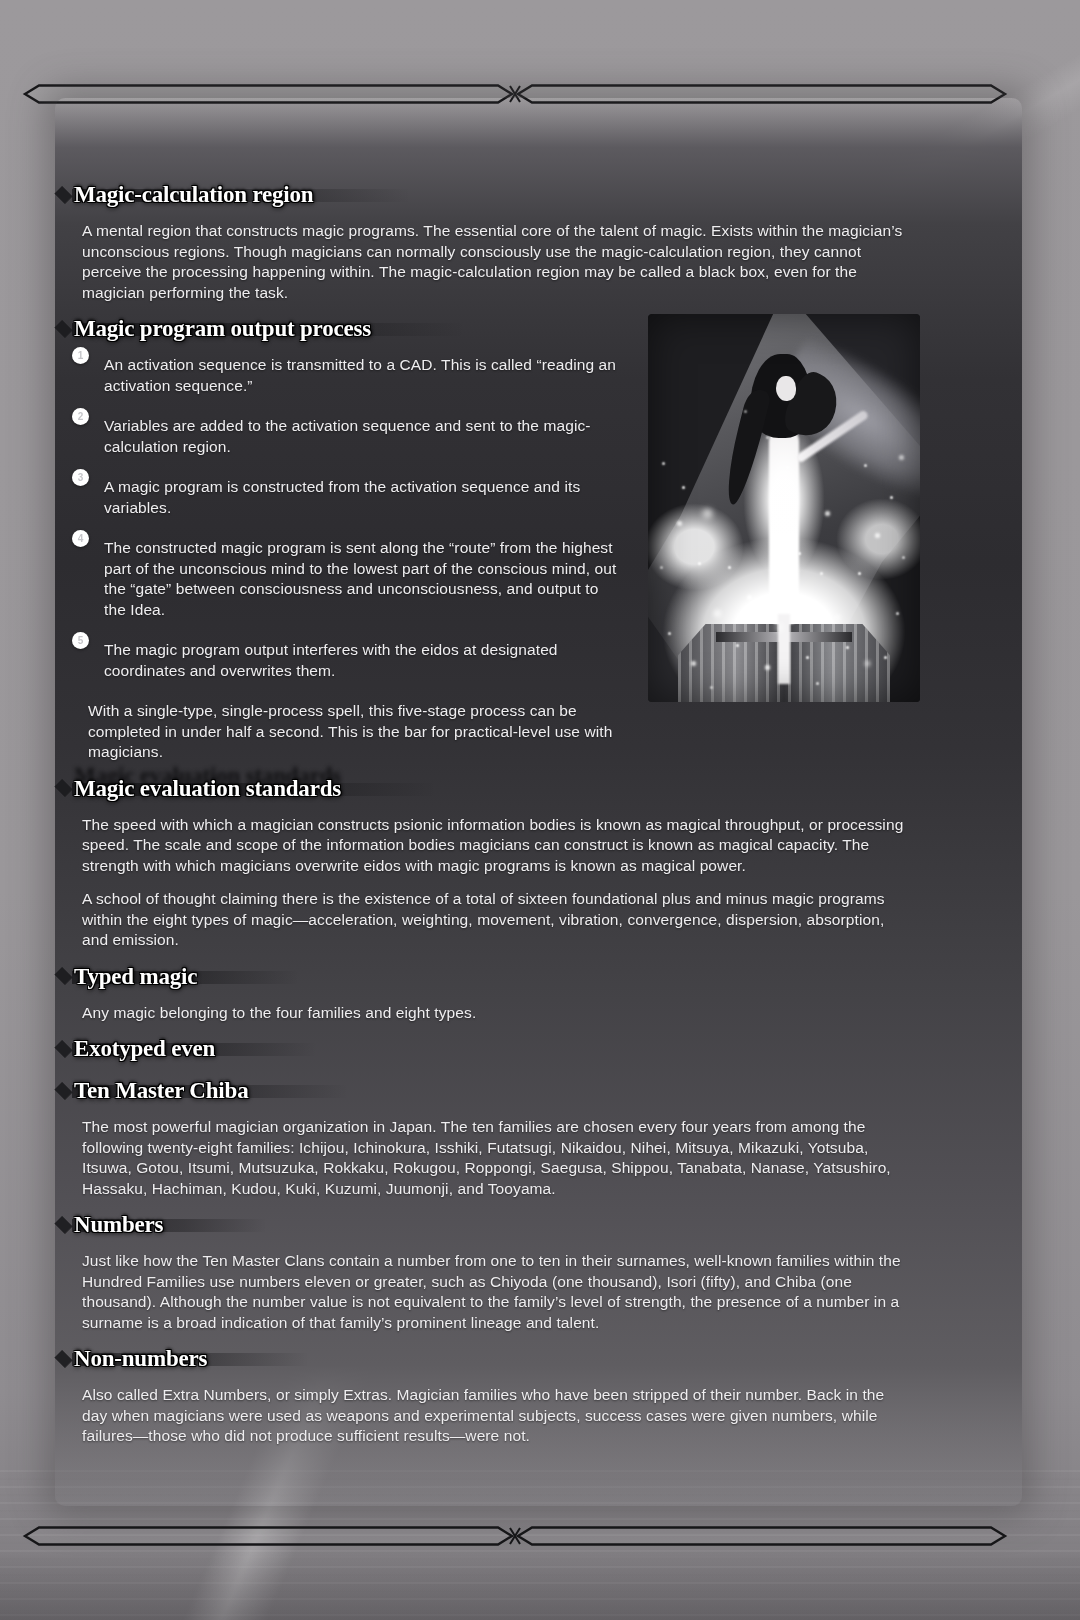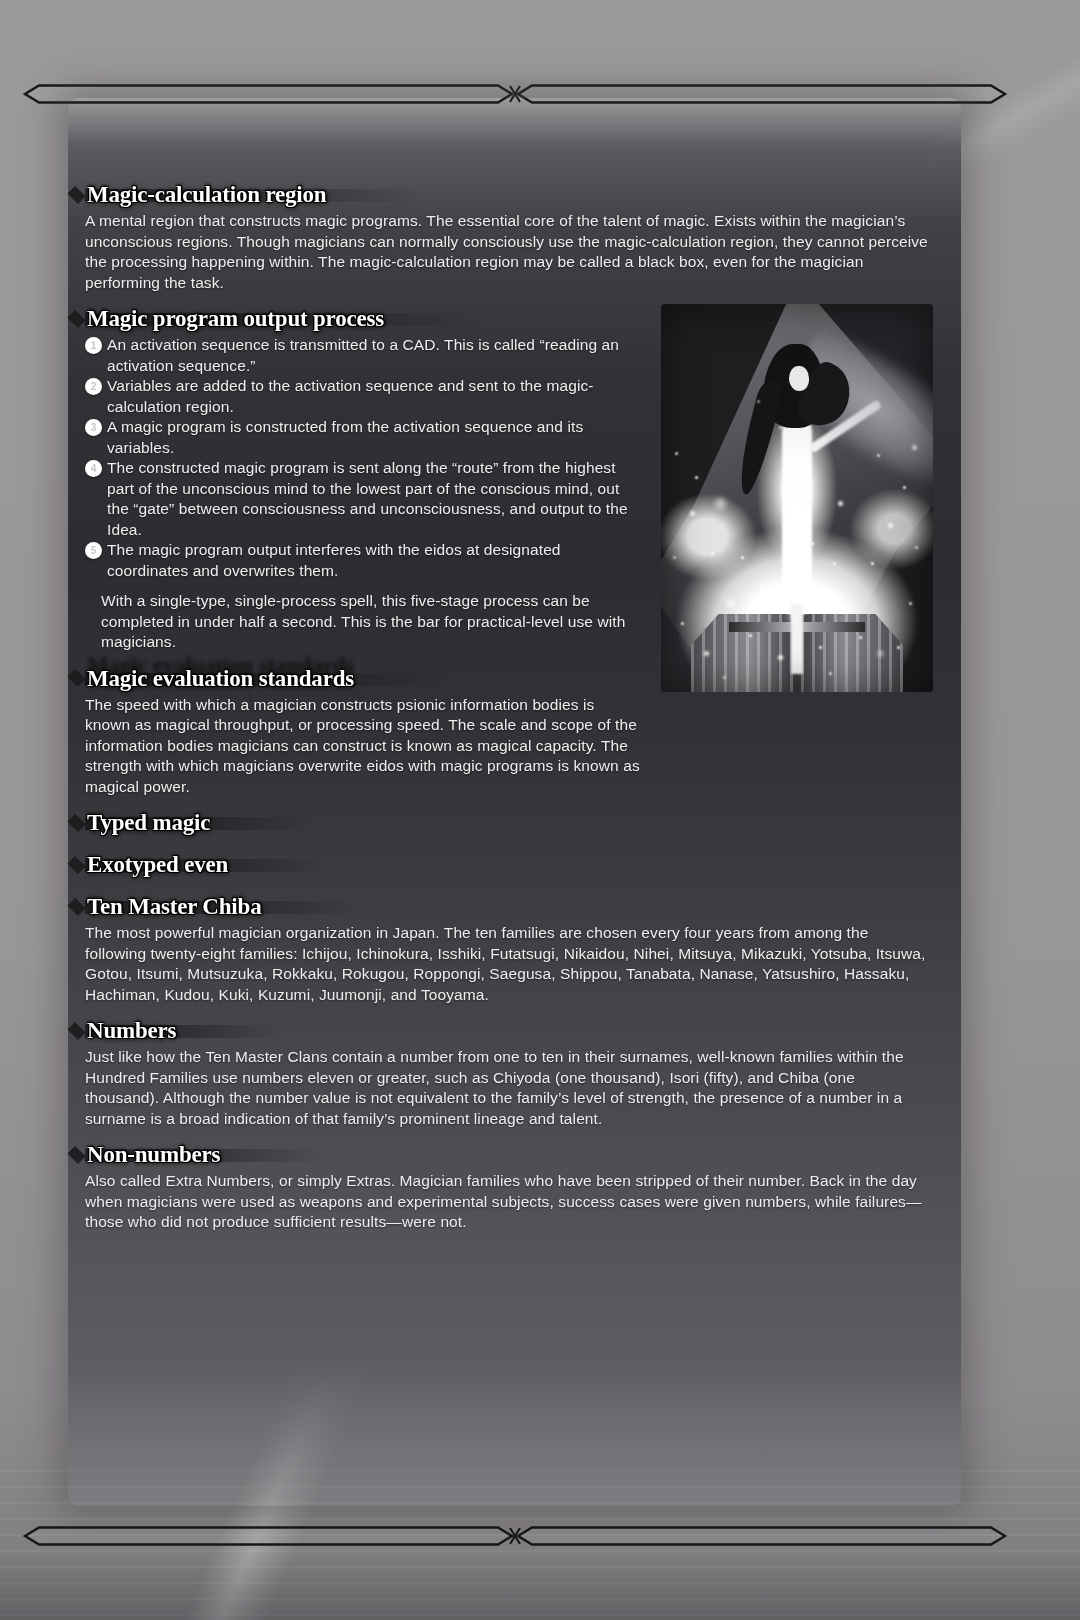--- a/index.html
+++ b/index.html
@@ -20,21 +20,21 @@
   .bg-flare2{position:absolute;right:0;top:0;width:200px;height:260px;
     background:linear-gradient(150deg,rgba(255,255,255,0) 45%,rgba(255,255,255,.12) 52%,rgba(255,255,255,0) 60%);}
   .bg-bottom-shade{position:absolute;left:0;bottom:0;width:1080px;height:70px;
     background:linear-gradient(180deg,rgba(50,48,52,0),rgba(50,48,52,.35));}
 
   .divider{position:absolute;left:22px;width:986px;height:26px;}
   .divider.top{top:81px;}
   .divider.bottom{top:1523px;}
 
   
-  .page-inner{position:absolute;left:68px;top:98px;width:893px;height:1408px;border-radius:10px;
+  .page-inner{position:absolute;left:55px;top:98px;width:967px;height:1408px;border-radius:10px;
     background:linear-gradient(180deg,
       rgba(104,102,106,0) 0%,
       rgba(87,85,90,.92) 3.5%,
       #424145 9%,
       #323135 20%,
       #2d2c30 33%,
       #333236 46%,
       #424145 62%,
       #525055 78%,
       #5f5d61 90%,
@@ -51,21 +51,21 @@
       0 -2px 3px rgba(0,0,0,.7),0 2px 4px rgba(0,0,0,.8),2px 0 3px rgba(0,0,0,.6);
     background:linear-gradient(90deg,rgba(8,8,10,.55) 0%,rgba(8,8,10,.32) 55%,rgba(8,8,10,0) 96%);
     background-size:100% 13px;background-repeat:no-repeat;background-position:0 62%;
   }
   h2.heading::before{content:"";position:absolute;left:-14px;top:50%;width:11px;height:11px;
     background:#1b1b1e;transform:translateY(-50%) rotate(45deg) scaleX(1.35);opacity:.9;filter:blur(.5px);}
   .ghost{position:absolute;left:2px;top:-13px;color:#0a0a0c;filter:blur(2px);opacity:.85;text-shadow:none;pointer-events:none;}
   .ht{position:relative;}
 
   p.body, .step-text, .note{
-    margin:0;font-size:15.5px;line-height:20.5px;color:#efeef0;letter-spacing:.1px;
+    margin:10px;font-size:15.5px;line-height:20.5px;color:#efeef0;letter-spacing:.1px;
     text-shadow:0 1px 2px rgba(0,0,0,.5);}
   ol.steps{list-style:none;margin:0;padding:0;}
   ol.steps li{display:flex;align-items:flex-start;}
   .step-num{flex:0 0 17px;width:17px;height:17px;margin:2px 5px 0 0;border-radius:50%;
     background:#ffffff;box-shadow:0 1px 3px rgba(0,0,0,.45);
     font-size:10px;line-height:17px;text-align:center;color:rgba(110,110,120,.4);font-weight:bold;}
   .step-text{flex:1;}
   .note{margin:10px 0 12px 16px;}
 
   
@@ -190,24 +190,26 @@
       </ol>
       <p class="note">With a single-type, single-process spell, this five-stage process can be completed in under half a second. This is the bar for practical-level use with magicians.</p>
     </div>
 
     <div class="section">
       <h2 class="heading"><span class="ghost">Magic evaluation standards</span><span class="ht">Magic evaluation standards</span></h2>
       <p class="body">The speed with which a magician constructs psionic information bodies is known as magical throughput, or processing speed. The scale and scope of the information bodies magicians can construct is known as magical capacity. The strength with which magicians overwrite eidos with magic programs is known as magical power.</p>
     </div>
 
     <div class="section">
+      <p class="body">A school of thought claiming there is the existence of a total of sixteen foundational plus and minus magic programs within the eight types of magic—acceleration, weighting, movement, vibration, convergence, dispersion, absorption, and emission.</p>
     </div>
 
     <div class="section">
       <h2 class="heading"><span class="ht">Typed magic</span></h2>
+      <p class="body">Any magic belonging to the four families and eight types.</p>
     </div>
 
     <div class="section">
       <h2 class="heading"><span class="ht">Exotyped even</span></h2>
     </div>
 
     <div class="section">
       <h2 class="heading"><span class="ht">Ten Master Chiba</span></h2>
       <p class="body">The most powerful magician organization in Japan. The ten families are chosen every four years from among the following twenty-eight families: Ichijou, Ichinokura, Isshiki, Futatsugi, Nikaidou, Nihei, Mitsuya, Mikazuki, Yotsuba, Itsuwa, Gotou, Itsumi, Mutsuzuka, Rokkaku, Rokugou, Roppongi, Saegusa, Shippou, Tanabata, Nanase, Yatsushiro, Hassaku, Hachiman, Kudou, Kuki, Kuzumi, Juumonji, and Tooyama.</p>
     </div>

